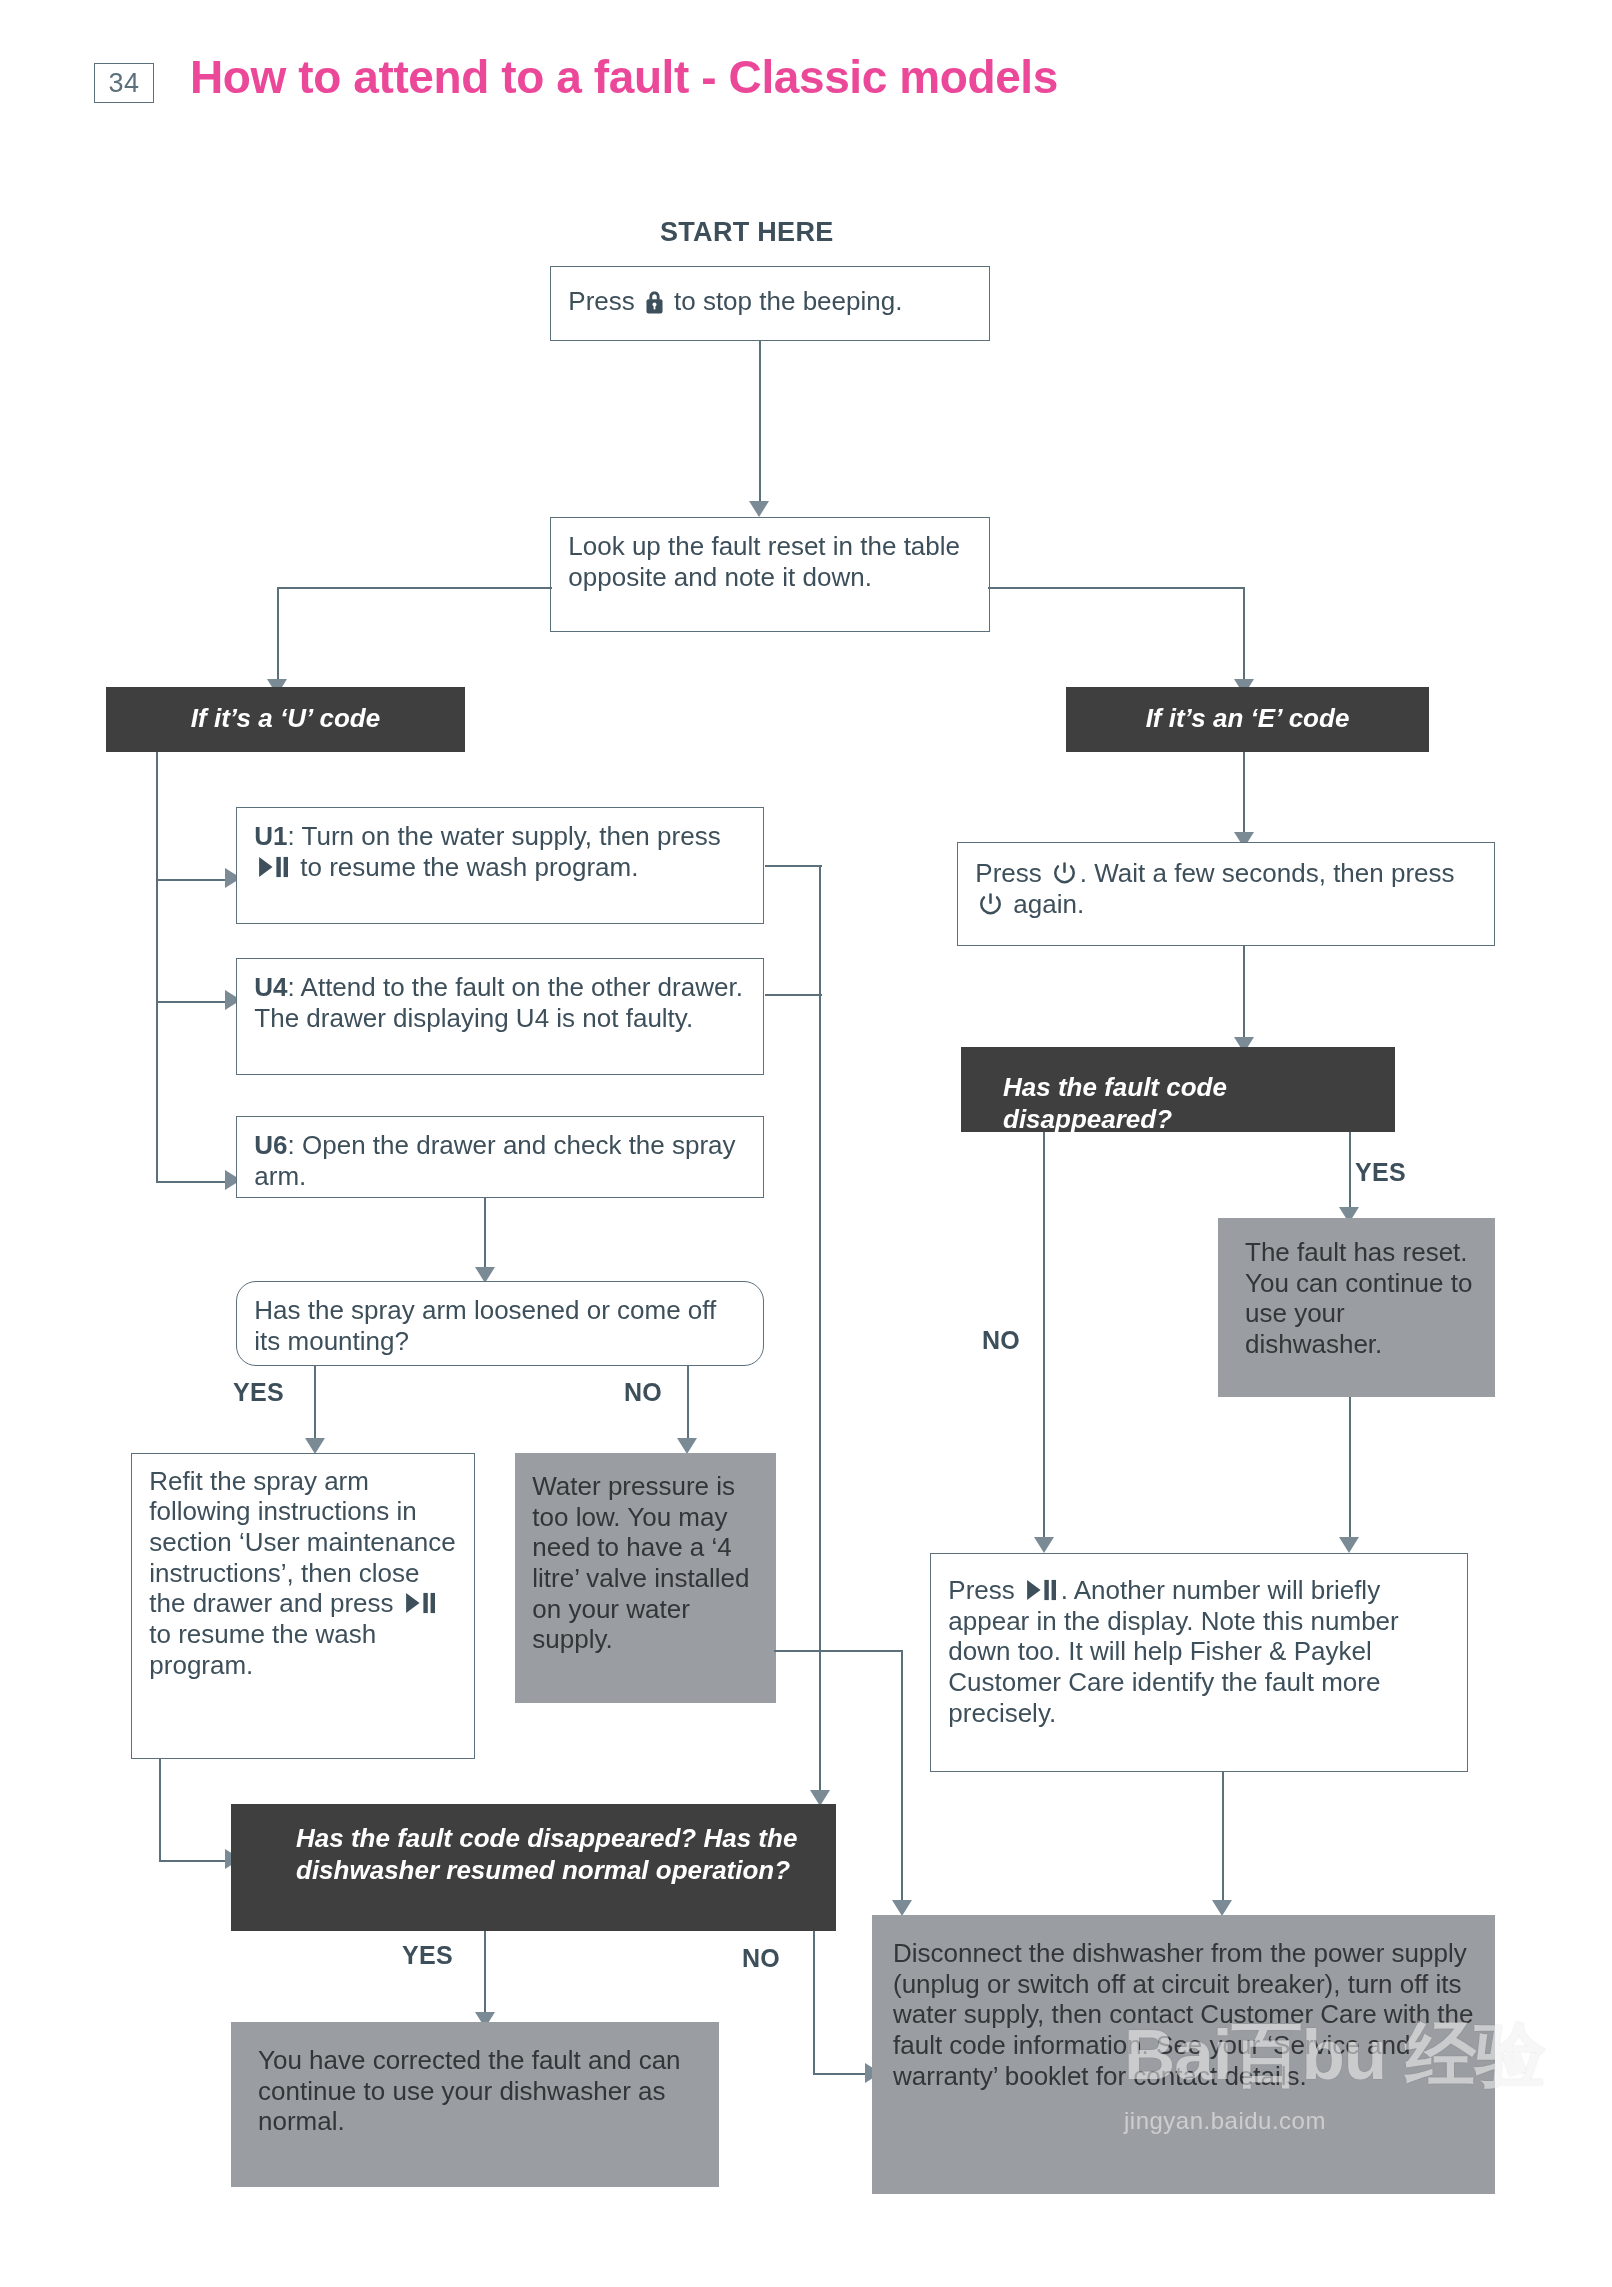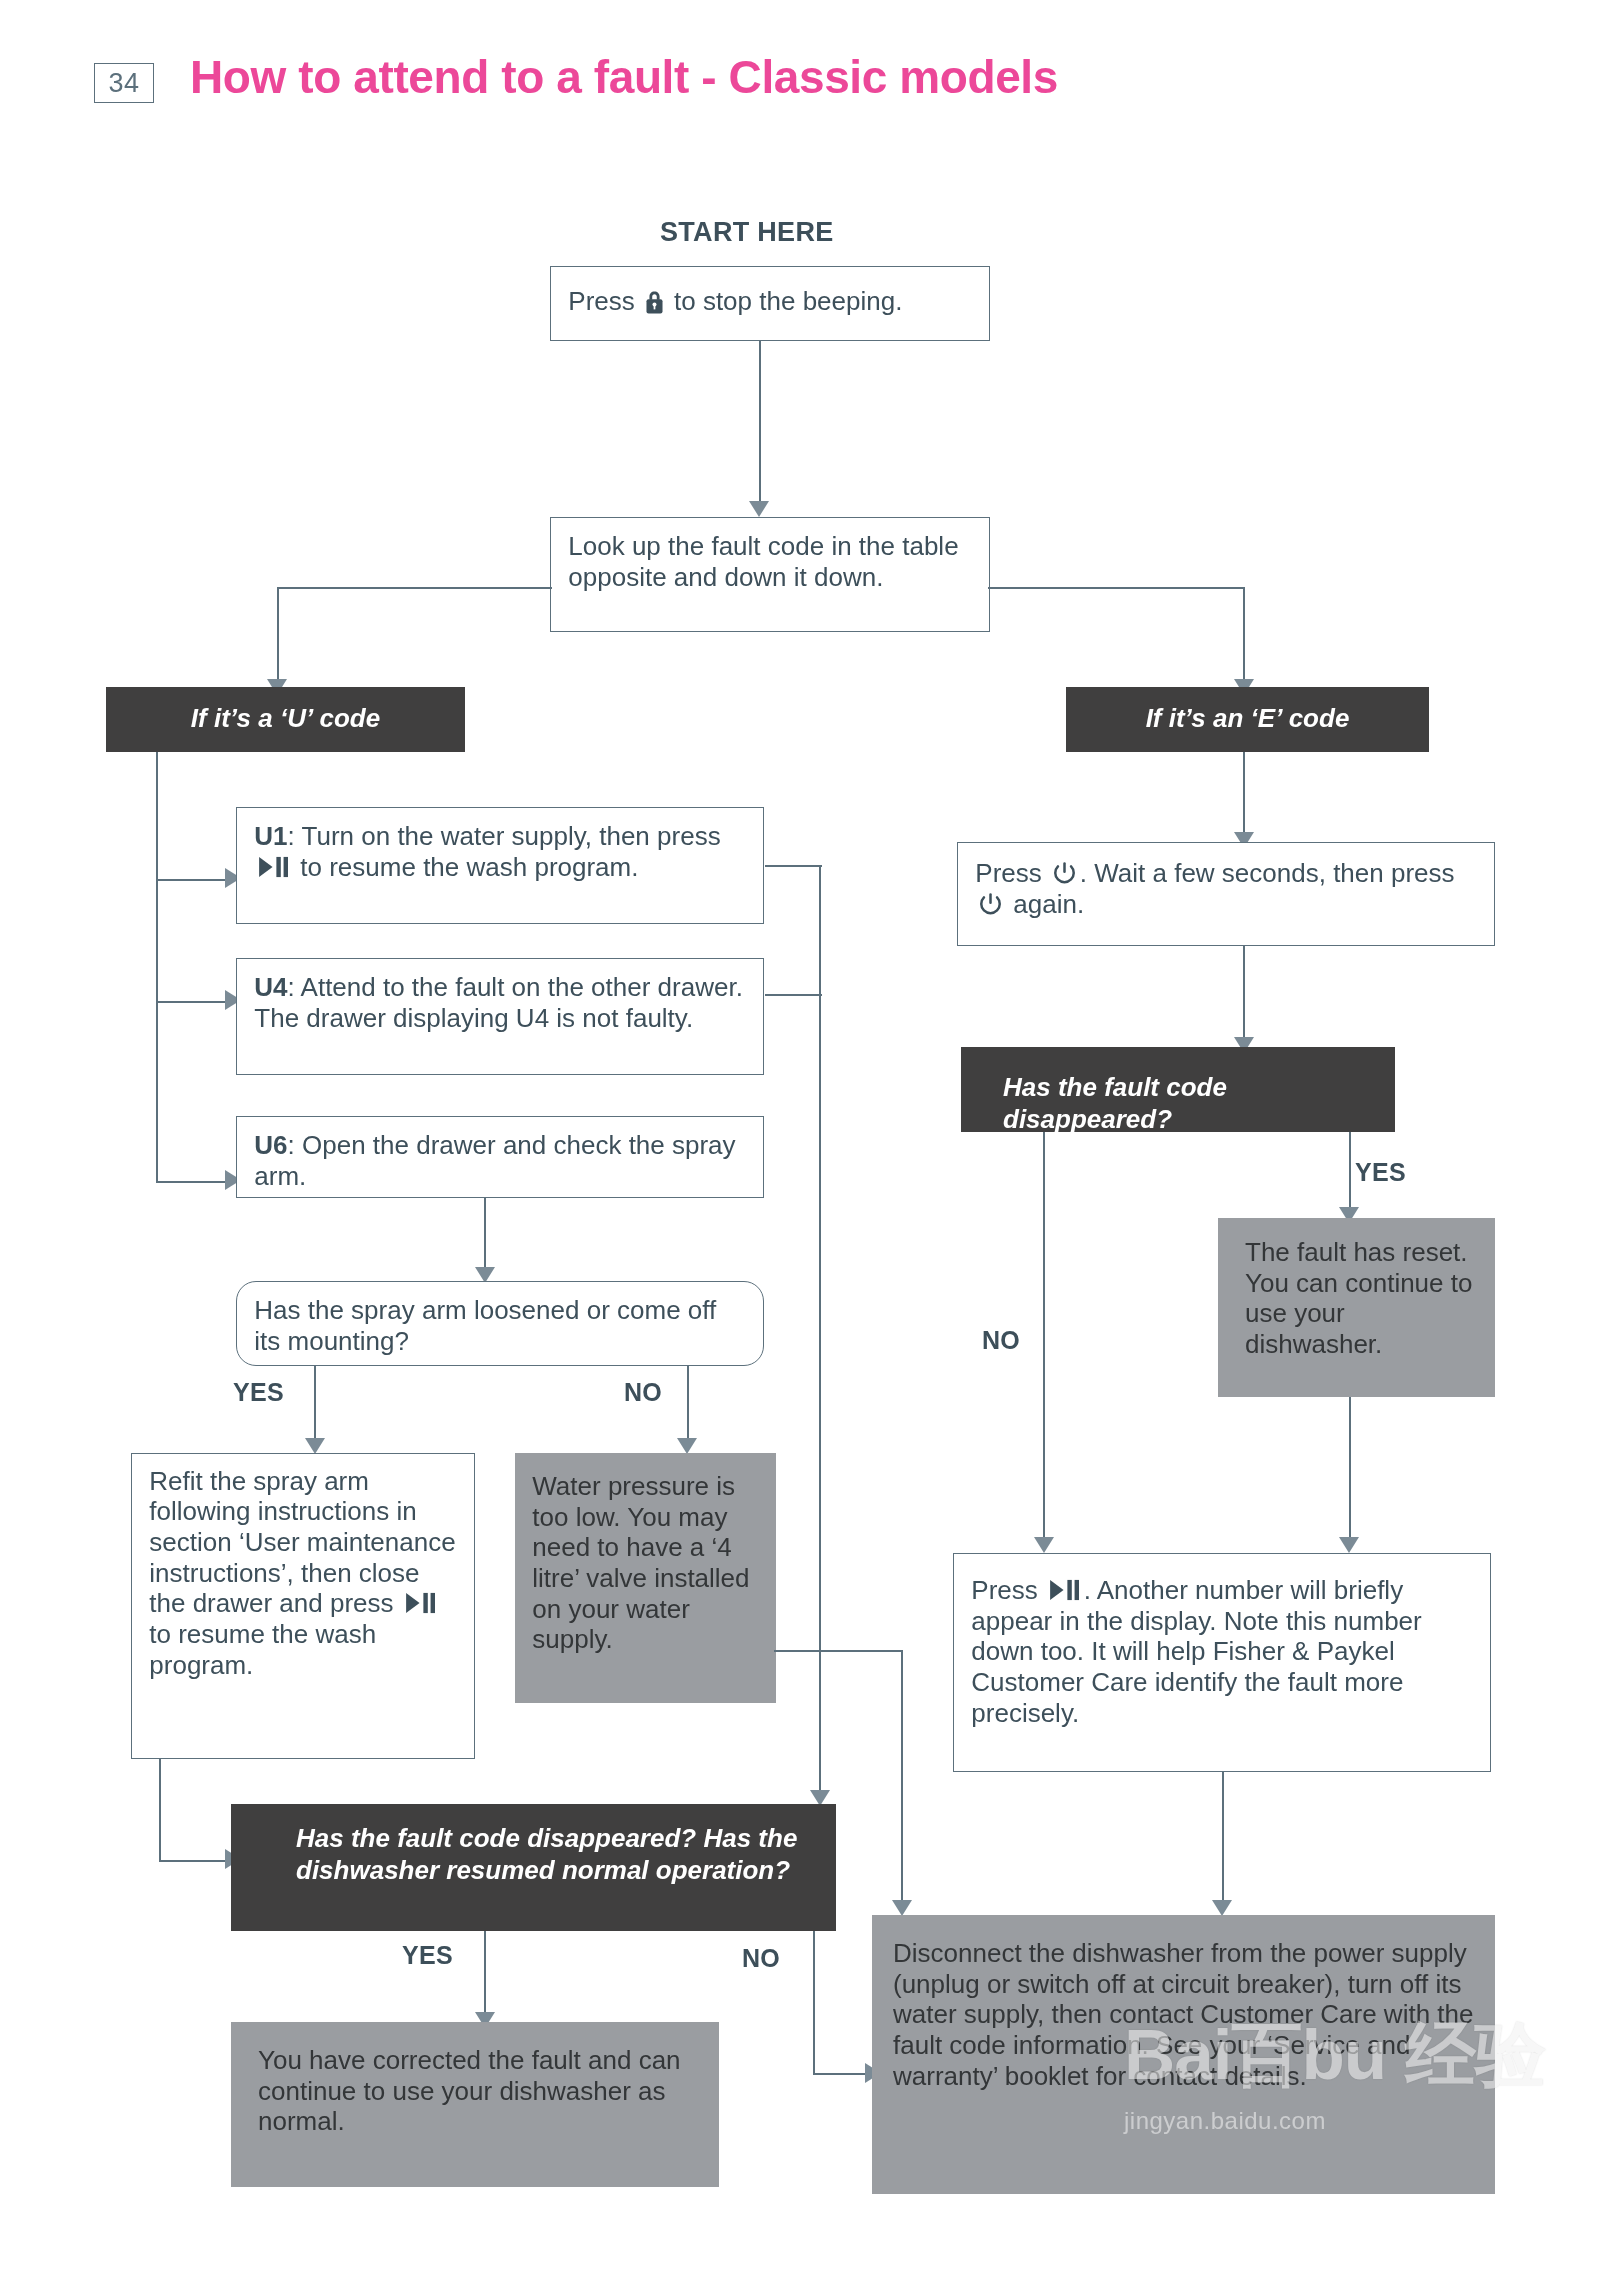--- a/index.html
+++ b/index.html
@@ -89,21 +89,21 @@
             <rect x="10.1" y="15.6" width="1.8" height="4.6" fill="#ffffff"></rect>
           </svg>
       </span><span> to stop the beeping.</span>
     </div>
   </div>
 
   <div class="ln lnv" style="left:759px;top:341px;height:163px;"></div>
   <div class="ar ar-d" style="left:749px;top:501px;"></div>
 
   <div class="node outline" style="left:550px;top:517px;width:440px;height:115px;">
-    <div class="txt">Look up the fault code in the table opposite and down it down.</div>
+    <div class="txt">Look up the fault reset in the table opposite and note it down.</div>
   </div>
 
   <div class="ln lnh" style="left:277px;top:587px;width:275px;"></div>
   <div class="ln lnv" style="left:277px;top:587px;height:96px;"></div>
   <div class="ar ar-d" style="left:267px;top:679px;"></div>
 
   <div class="ln lnh" style="left:988px;top:587px;width:257px;"></div>
   <div class="ln lnv" style="left:1243px;top:587px;height:96px;"></div>
   <div class="ar ar-d" style="left:1234px;top:679px;"></div>
 
@@ -251,21 +251,21 @@
   <div class="ln lnv" style="left:1043px;top:1132px;height:413px;"></div>
   <div class="ar ar-d" style="left:1034px;top:1537px;"></div>
 
   <div class="node gray" style="left:1218px;top:1218px;width:277px;height:179px;">
     <div class="txt" style="padding-top:19px;padding-left:27px;">The fault has reset. You can continue to use your dishwasher.</div>
   </div>
 
   <div class="ln lnv" style="left:1349px;top:1397px;height:150px;"></div>
   <div class="ar ar-d" style="left:1339px;top:1537px;"></div>
 
-  <div class="node outline" style="left:953px;top:1553px;width:538px;height:219px;">
+  <div class="node outline" style="left:930px;top:1553px;width:538px;height:219px;">
     <div class="txt" style="padding-top:21px;">
       <span>Press </span><span class="gicon pp-ic">
         <svg viewBox="0 0 34 25" width="33" height="24">
             <path d="M2 2 L16 12.5 L2 23 Z" fill="#3d4f5a"></path>
             <rect x="20" y="2" width="4.6" height="21" fill="#3d4f5a"></rect>
             <rect x="27.5" y="2" width="4.6" height="21" fill="#3d4f5a"></rect>
           </svg>
       </span><span>. Another number will briefly appear in the display. Note this number down too. It will help Fisher &amp; Paykel Customer Care identify the fault more precisely.</span>
     </div>
   </div>

